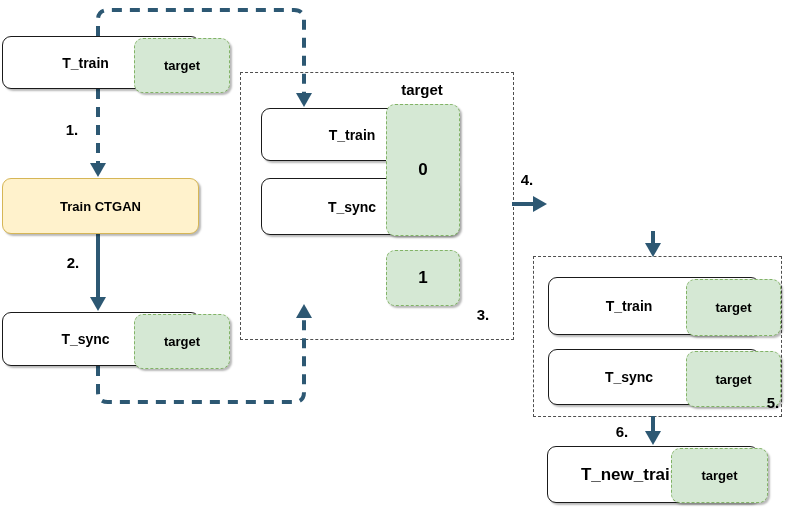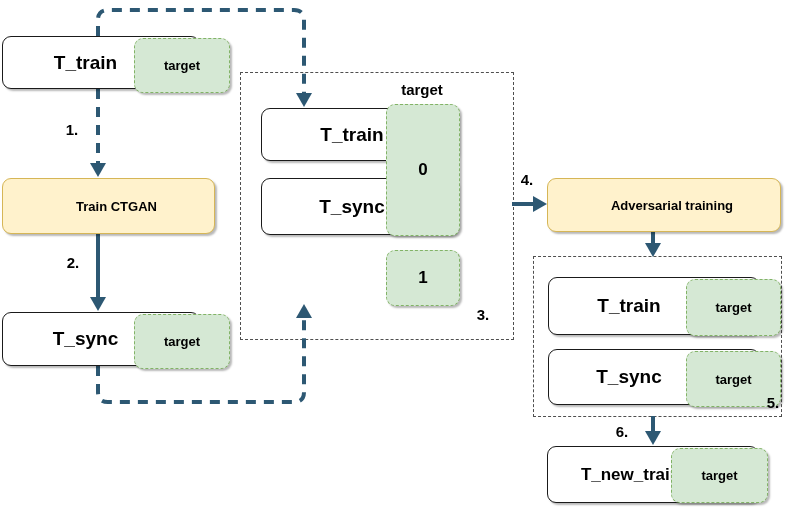--- a/index.html
+++ b/index.html
@@ -20,25 +20,25 @@
   .edge{stroke:var(--arrow);stroke-width:4;fill:none;}
   .edge.dashed{stroke-dasharray:10 8;}
   .ahead{fill:var(--arrow);stroke:none;}
   .node{
     position:absolute;background:#ffffff;border:1px solid var(--box-border);
     border-radius:9px;box-shadow:2px 2px 2px rgba(0,0,0,0.28);z-index:2;
   }
   .node.yellow{
     background:var(--yellow-fill);border:1px solid var(--yellow-border);
     display:flex;align-items:center;justify-content:center;
-    font-weight:bold;font-size:13px;color:#000;z-index:2;padding-left:16px;
+    font-weight:bold;font-size:13px;color:#000;z-index:2;
   }
   .nlabel{
     position:absolute;top:0;bottom:0;display:flex;align-items:center;
-    justify-content:center;font-weight:bold;font-size:19px;color:#000;
+    justify-content:center;font-weight:bold;font-size:14px;color:#000;
     white-space:nowrap;
   }
   .nlabel.big{font-size:17px;}
   .chip{
     position:absolute;background:var(--green-fill);
     border:1.5px dashed var(--green-border);border-radius:9px;
     box-shadow:2px 2px 2px rgba(0,0,0,0.28);
     display:flex;align-items:center;justify-content:center;
     font-weight:bold;font-size:13px;color:#000;z-index:3;
   }
@@ -103,21 +103,20 @@
       <span class="nlabel" style="left:0;width:180px">T_train</span>
     </div>
     <div class="node" style="left:20px;top:105px;width:195px;height:55px">
       <span class="nlabel" style="left:0;width:180px">T_sync</span>
     </div>
 
     <div class="chip big" style="left:145px;top:31px;width:72px;height:130px">0</div>
     <div class="chip big" style="left:145px;top:177px;width:72px;height:54px">1</div>
   </div>
 
-  <div class="node yellow" style="left:547px;top:178px;width:216px;height:52px">Adversarial training</div>
 
   <div class="container" style="left:533px;top:256px;width:247px;height:159px">
     <div class="node" style="left:14px;top:20px;width:210px;height:56px">
       <span class="nlabel" style="left:0;width:160px">T_train</span>
       <div class="chip" style="left:137px;top:1px;width:93px;height:55px">target</div>
     </div>
     <div class="node" style="left:14px;top:92px;width:210px;height:54px">
       <span class="nlabel" style="left:0;width:160px">T_sync</span>
       <div class="chip" style="left:137px;top:1px;width:93px;height:54px">target</div>
     </div>

